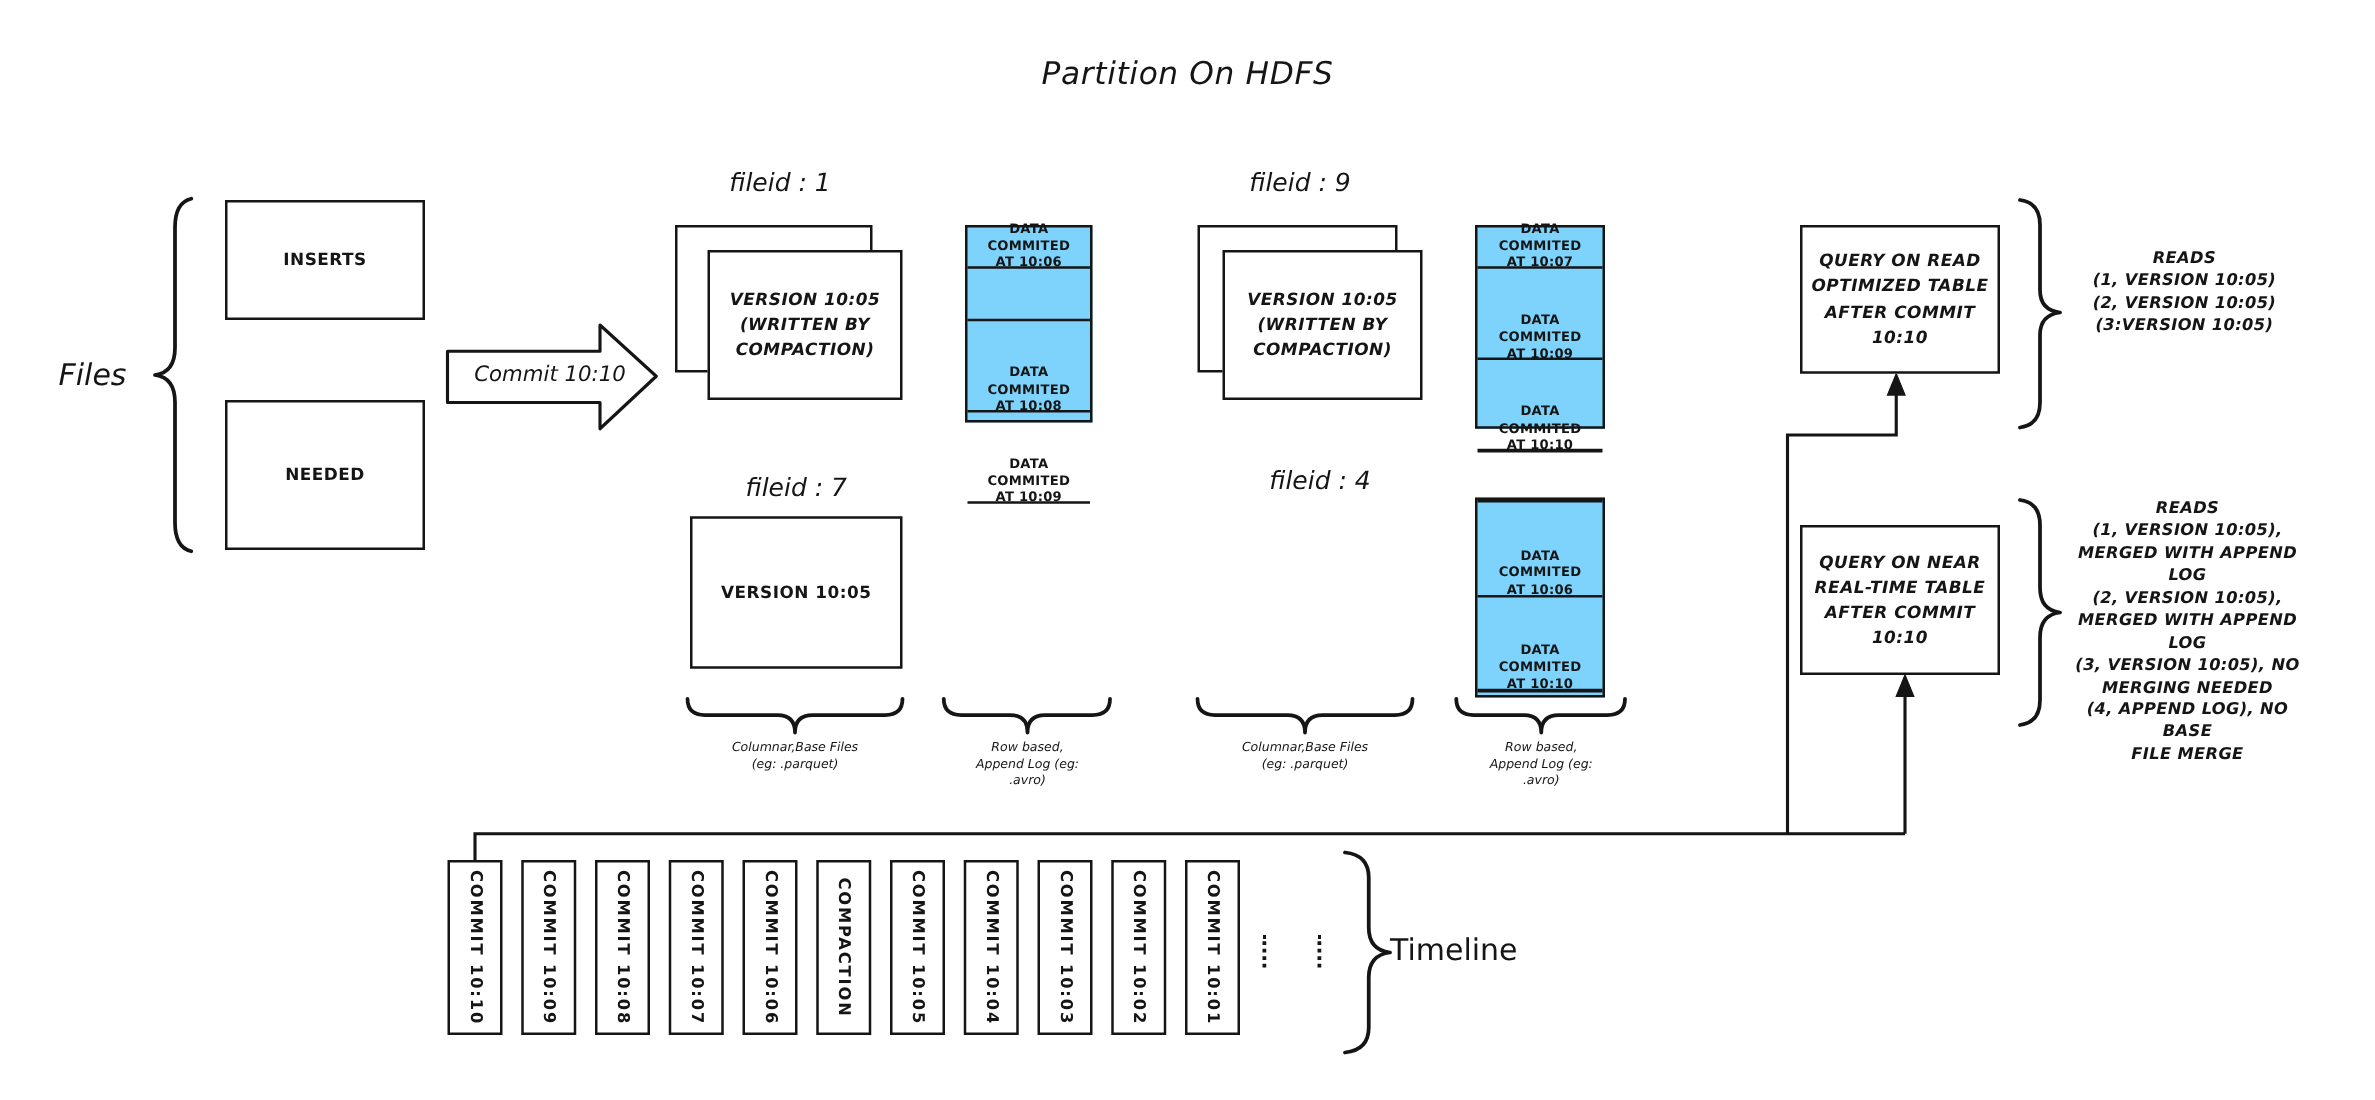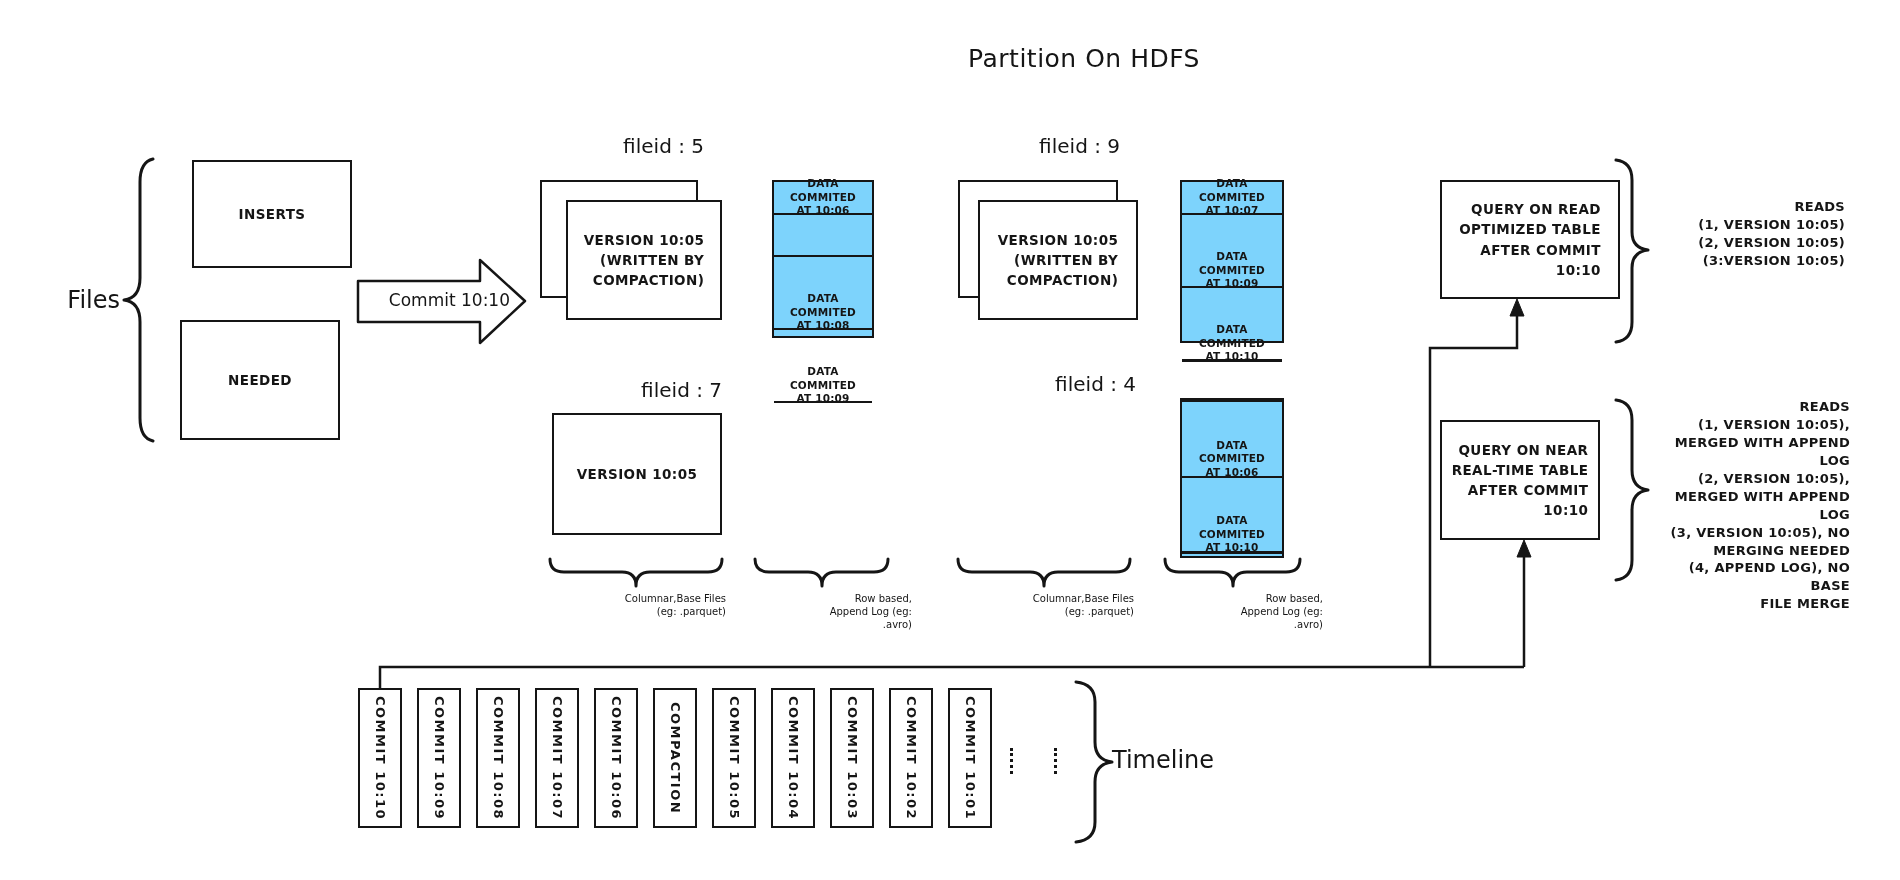--- a/index.html
+++ b/index.html
@@ -2,21 +2,21 @@
 <html><head>
 <meta charset="utf-8">
 <style>
   html,body{margin:0;padding:0;background:#ffffff;}
   .canvas{
     position:relative;width:1900px;height:880px;background:#ffffff;
     font-family:"DejaVu Sans", sans-serif;color:#151515;overflow:hidden;
   }
   .abs{position:absolute;}
   .pre{white-space:pre-line;}
-  .ctr{text-align:right;}
+  .ctr{text-align:center;font-style:italic;}
   .title{font-size:25px;letter-spacing:0.5px;}
   .hand{font-size:24px;}
   .fileid-label{font-size:20px;}
   .node{
     position:absolute;background:#ffffff;border:2.5px solid #151515;
     display:flex;align-items:center;justify-content:center;box-sizing:border-box;
   }
   .node .txt{font-weight:700;font-size:13.5px;line-height:1.5;letter-spacing:0.4px;}
   .backcard{position:absolute;background:#ffffff;border:2.5px solid #151515;box-sizing:border-box;}
   .logbox{
@@ -67,29 +67,29 @@
       <path d="M 1524,667 L 1524,547"></path>
     </g>
     <path d="M 1517,299 L 1510,316 L 1524,316 Z" fill="#151515" stroke="#151515"></path>
     <path d="M 1524,540 L 1517,557 L 1531,557 Z" fill="#151515" stroke="#151515"></path>
     <path fill="#ffffff" stroke="#151515" stroke-width="2.5" stroke-linejoin="round" d="M 358,281 L 480,281 L 480,260 L 525,301 L 480,343 L 480,322 L 358,322 Z"></path>
   </svg>
 
   <div class="abs title ctr" style="left:700px;top:44px;width:500px;">Partition On HDFS</div>
 
   <div class="abs hand ctr" style="left:28px;top:286px;width:92px;">Files</div>
-  <div class="node" style="left:180px;top:160px;width:160px;height:108px;margin-left:12px;">
+  <div class="node" style="left:180px;top:160px;width:160px;height:96px;">
     <span class="txt">INSERTS</span>
   </div>
   <div class="node" style="left:180px;top:320px;width:160px;height:120px;">
     <span class="txt">NEEDED</span>
   </div>
   <div class="abs arrow-label ctr" style="left:370px;top:290px;width:140px;">Commit 10:10</div>
 
-  <div class="abs fileid-label ctr" style="left:544px;top:134px;width:160px;">fileid : 5</div>
+  <div class="abs fileid-label ctr" style="left:544px;top:134px;width:160px;">fileid : 1</div>
   <div class="backcard" style="left:540px;top:180px;width:158px;height:118px;"></div>
   <div class="node" style="left:566px;top:200px;width:156px;height:120px;">
     <span class="txt pre ctr">VERSION 10:05
 (WRITTEN BY
 COMPACTION)</span>
   </div>
   <div class="logbox" style="left:772px;top:180px;width:102px;height:158px;">
     <div class="logrow pre">DATA COMMITED
 AT 10:06</div>
     <div class="logstrip"></div>
@@ -136,21 +136,21 @@
 (eg: .parquet)</div>
   <div class="abs caption pre ctr" style="left:732px;top:592px;width:180px;">Row based,
 Append Log (eg:
 .avro)</div>
   <div class="abs caption pre ctr" style="left:954px;top:592px;width:180px;">Columnar,Base Files
 (eg: .parquet)</div>
   <div class="abs caption pre ctr" style="left:1143px;top:592px;width:180px;">Row based,
 Append Log (eg:
 .avro)</div>
 
-  <div class="node" style="left:1440px;top:180px;width:180px;height:119px;">
+  <div class="node" style="left:1440px;top:180px;width:160px;height:119px;">
     <span class="txt pre ctr">QUERY ON READ
 OPTIMIZED TABLE
 AFTER COMMIT
 10:10</span>
   </div>
   <div class="abs reads pre ctr" style="left:1650px;top:198px;width:195px;">READS
 (1, VERSION 10:05)
 (2, VERSION 10:05)
 (3:VERSION 10:05)</div>
 

